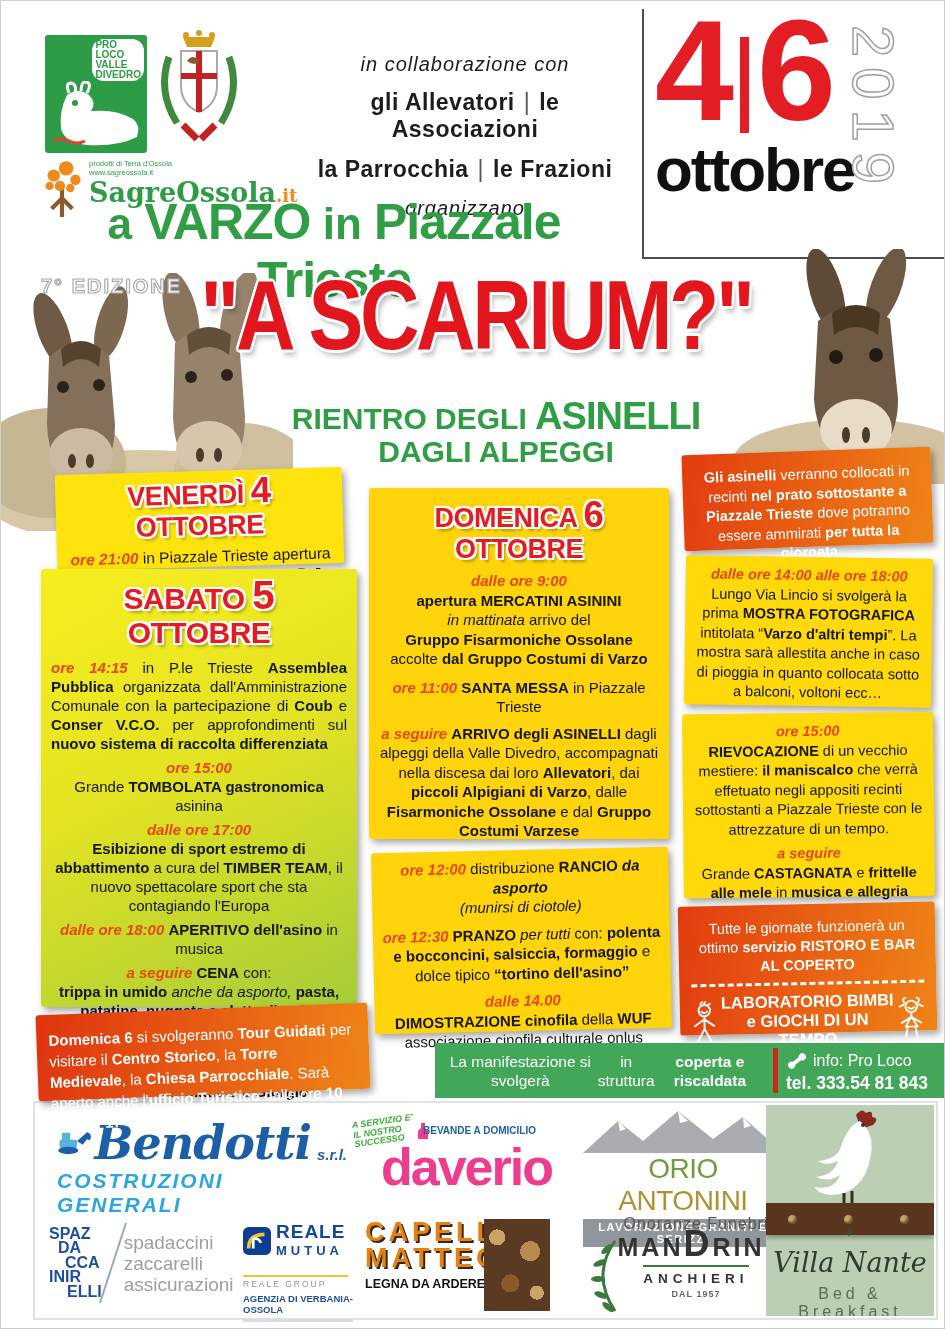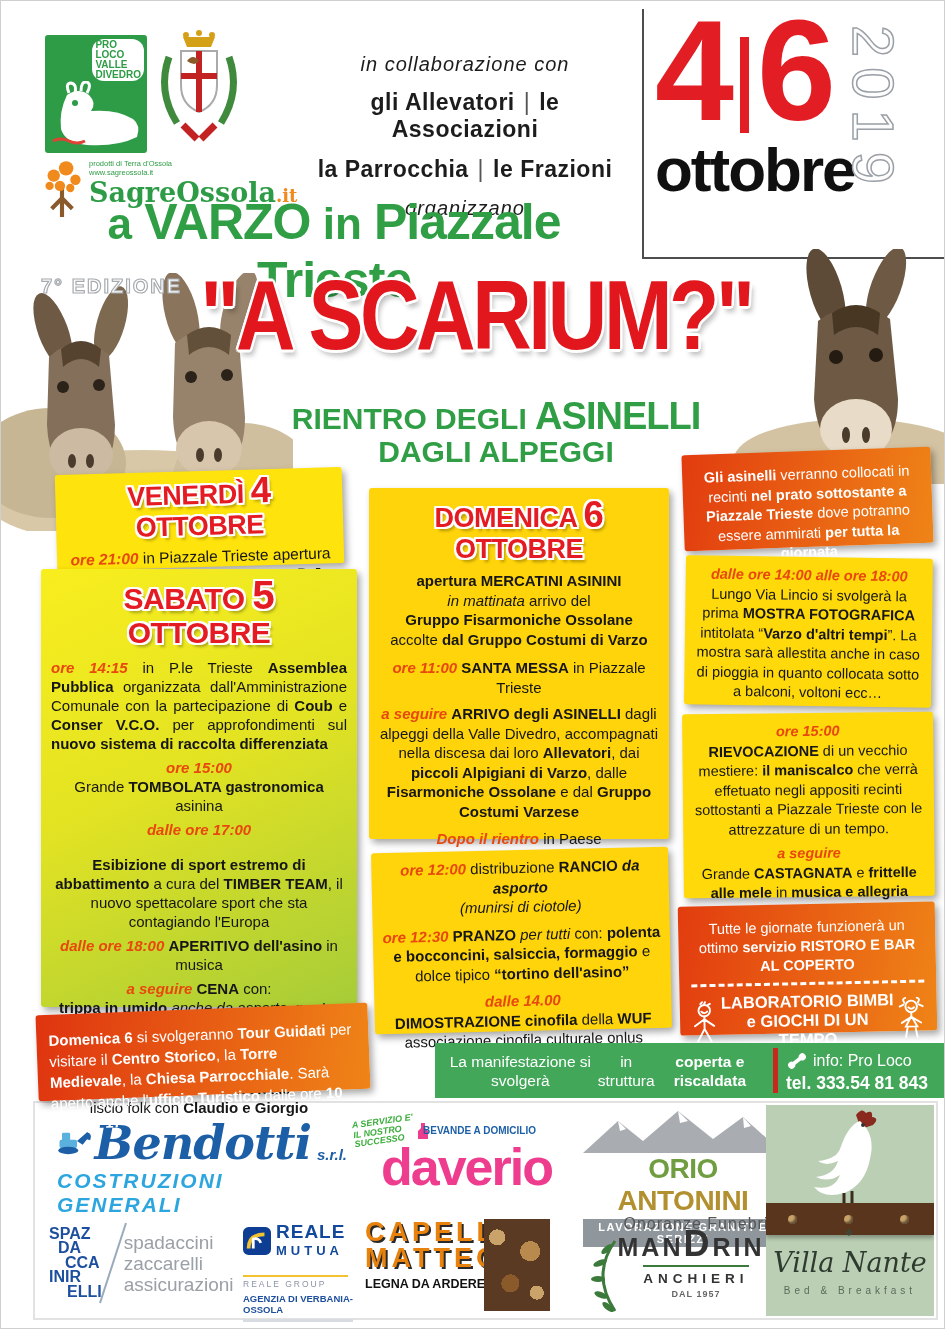--- a/index.html
+++ b/index.html
@@ -140,32 +140,32 @@
                      font-size:46px; color:#1d5fa7; line-height:44px; letter-spacing:-1px; }
   .bendotti .bsrl { font-size:15px; font-weight:800; color:#1d5fa7; font-style:italic; margin:0 0 2px 6px; }
   .bendotti .bsub { font-style:italic; font-weight:800; font-size:21px; color:#2da6df; letter-spacing:2px; margin-top:4px; }
   .daverio { text-align:left; }
   .daverio .dtag { position:absolute; left:0; top:0; color:#3fae3f; font-style:italic; font-size:9px;
                    line-height:9.5px; font-weight:700; transform:rotate(-8deg); }
   .daverio .dbev { position:absolute; left:70px; top:8px; color:#1d5fa7; font-weight:700; font-size:10px; }
   .daverio .dname { position:absolute; left:28px; top:20px; color:#ee3d8f; font-weight:800;
                     font-size:52px; letter-spacing:-2px; }
   .daverio .glass { position:absolute; left:63px; top:6px; }
-  .orio .oname { font-size:28px; font-weight:700; letter-spacing:-.5px; margin-top:-4px; }
+  .orio .oname { font-size:28px; font-weight:400; letter-spacing:-.5px; margin-top:-4px; }
   .orio .o1 { color:#6f9d3f; } .orio .o2 { color:#b28f2f; }
   .orio .oband { background:#8f969c; color:#fff; font-weight:700; font-size:11px;
                  letter-spacing:1.5px; text-align:center; padding:2px 0; margin-top:2px; }
   .villa { background:#bacfb4; overflow:hidden; text-align:center; }
   .villa .shelf { position:absolute; left:0; top:98px; width:100%; height:32px; background:#59351d;
                   box-shadow:0 3px 4px rgba(0,0,0,.3); }
   .villa .knob { position:absolute; top:12px; width:9px; height:9px; border-radius:50%;
                  background:#caa36a; box-shadow:inset -2px -2px 2px rgba(0,0,0,.5); }
   .villa .vname { position:absolute; left:0; top:142px; width:100%; font-family:"DejaVu Serif", serif;
                   font-style:italic; font-size:27px; color:#2f3b2f; }
-  .villa .vsub { position:absolute; left:0; top:180px; width:100%; font-size:10px; letter-spacing:4px;
+  .villa .vsub { position:absolute; left:0; top:180px; width:100%; font-size:16px; letter-spacing:4px;
                  color:#5b6b5b; }
   .villa .orn { position:absolute; left:0; top:122px; width:100%; font-size:10px; color:#3b4a3b; letter-spacing:2px; }
   .spad { display:flex; align-items:center; }
   .spad .slet div { color:#1d4f9e; font-weight:800; font-size:16px; line-height:14.5px; }
   .spad .sdiv { width:2px; height:84px; background:#9ab; transform:rotate(18deg); margin:0 10px; }
   .spad .swords div { color:#9aa0a6; font-size:19px; line-height:21px; }
   .reale .rrow { display:flex; align-items:center; gap:5px; }
   .reale .rname { color:#12499c; font-weight:800; font-size:19px; line-height:17px; letter-spacing:1px; }
   .reale .rname small { font-size:13px; letter-spacing:4px; font-weight:700; }
   .reale .rgroup { font-size:8.5px; color:#8a93a6; letter-spacing:2px; margin-top:16px;
@@ -323,35 +323,36 @@
     <div class="btitle"><span>VENERDÌ </span><span class="tn">4</span><span> OTTOBRE</span></div>
     <p class="ctr"><span class="time">ore 21:00</span><span> in Piazzale Trieste apertura dell' </span><span class="b">"ASIN FEST"</span><span> e serata con </span><span class="b">D.J. Miao</span></p>
   </div>
 
   <div class="box ybox sabato">
     <div class="btitle"><span>SABATO </span><span class="tn">5</span><span> OTTOBRE</span></div>
     <p class="jst"><span class="time">ore 14:15</span><span> in P.le Trieste </span><span class="b">Assemblea Pubblica</span><span> organizzata dall'Amministrazione Comunale con la partecipazione di </span><span class="b">Coub</span><span> e </span><span class="b">Conser V.C.O.</span><span>  per approfondimenti sul </span><span class="b">nuovo sistema di raccolta differenziata</span></p>
     <p class="ctr" style="margin-bottom:0"><span class="time">ore 15:00</span></p>
     <p class="ctr" style="margin-top:0"><span>Grande </span><span class="b">TOMBOLATA gastronomica</span><span> asinina</span></p>
     <p class="ctr" style="margin-bottom:0"><span class="time">dalle ore 17:00</span></p>
-    <p class="ctr" style="margin-top:16px"><span class="b">Esibizione di sport estremo di abbattimento</span><span> a cura del </span><span class="b">TIMBER TEAM</span><span>, il nuovo spettacolare sport che sta contagiando l'Europa</span></p>
+    <p class="ctr" style="margin-top:0"><span class="b">Esibizione di sport estremo di abbattimento</span><span> a cura del </span><span class="b">TIMBER TEAM</span><span>, il nuovo spettacolare sport che sta contagiando l'Europa</span></p>
     <p class="ctr"><span class="time">dalle ore 18:00</span><span> </span><span class="b">APERITIVO dell'asino</span><span> in musica</span></p>
     <p class="ctr" style="margin-bottom:0"><span class="time">a seguire</span><span> </span><span class="b">CENA</span><span> con:</span></p>
     <p class="ctr" style="margin-top:0"><span class="b">trippa in umido</span><span class="i"> anche da asporto,</span><span> </span><span class="b">pasta, patatine, nuggets e alette di pollo piccanti, dolci secchi</span><span> e il tradizionale </span><span class="b">“tortino dell'asino”</span><span>.</span></p>
     <p class="ctr" style="margin-bottom:0"><span class="time">ore 21:00</span><span> </span><span class="b">Serata Musicale</span></p>
     <p class="ctr" style="margin-top:0"><span>liscio folk con </span><span class="b">Claudio e Giorgio</span></p>
   </div>
 
   <div class="box wbox tour">
     <p><span class="b">Domenica 6</span><span> si svolgeranno </span><span class="b">Tour Guidati</span><span>  per visitare il </span><span class="b">Centro Storico</span><span>, la </span><span class="b">Torre Medievale</span><span>, la </span><span class="b">Chiesa Parrocchiale</span><span>. Sarà aperto anche l'</span><span class="b">ufficio Turistico</span><span> dalle ore </span><span class="b">10</span><span> alle ore </span><span class="b">17</span></p>
   </div>
 
   <div class="box ybox domenica">
     <div class="btitle"><span>DOMENICA </span><span class="tn">6</span><span> OTTOBRE</span></div>
     <div class="tight">
+      <p class="ctr"><span class="time">dalle ore 9:00</span></p>
       <p class="ctr"><span class="b">apertura MERCATINI ASININI</span></p>
       <p class="ctr"><span class="i">in mattinata</span><span>  arrivo del</span></p>
       <p class="ctr"><span class="b">Gruppo Fisarmoniche Ossolane</span></p>
       <p class="ctr"><span>accolte </span><span class="b">dal Gruppo Costumi di Varzo</span></p>
     </div>
     <p class="ctr" style="margin-top:9px"><span class="time">ore 11:00</span><span> </span><span class="b">SANTA MESSA</span><span> in Piazzale Trieste</span></p>
     <p class="ctr" style="margin-top:7px"><span class="time">a seguire</span><span> </span><span class="b">ARRIVO degli ASINELLI</span><span> dagli alpeggi della Valle Divedro, accompagnati nella discesa dai loro </span><span class="b">Allevatori</span><span>, dai </span><span class="b">piccoli Alpigiani di Varzo</span><span>, dalle </span><span class="b">Fisarmoniche Ossolane</span><span> e dal </span><span class="b">Gruppo Costumi Varzese</span></p>
     <div class="tight" style="margin-top:8px">
       <p class="ctr"><span class="time">Dopo il rientro</span><span> in Paese</span></p>
       <p class="ctr"><span class="b">Don Marco</span><span> impartirà la </span><span class="b">BENEDIZIONE</span></p>

